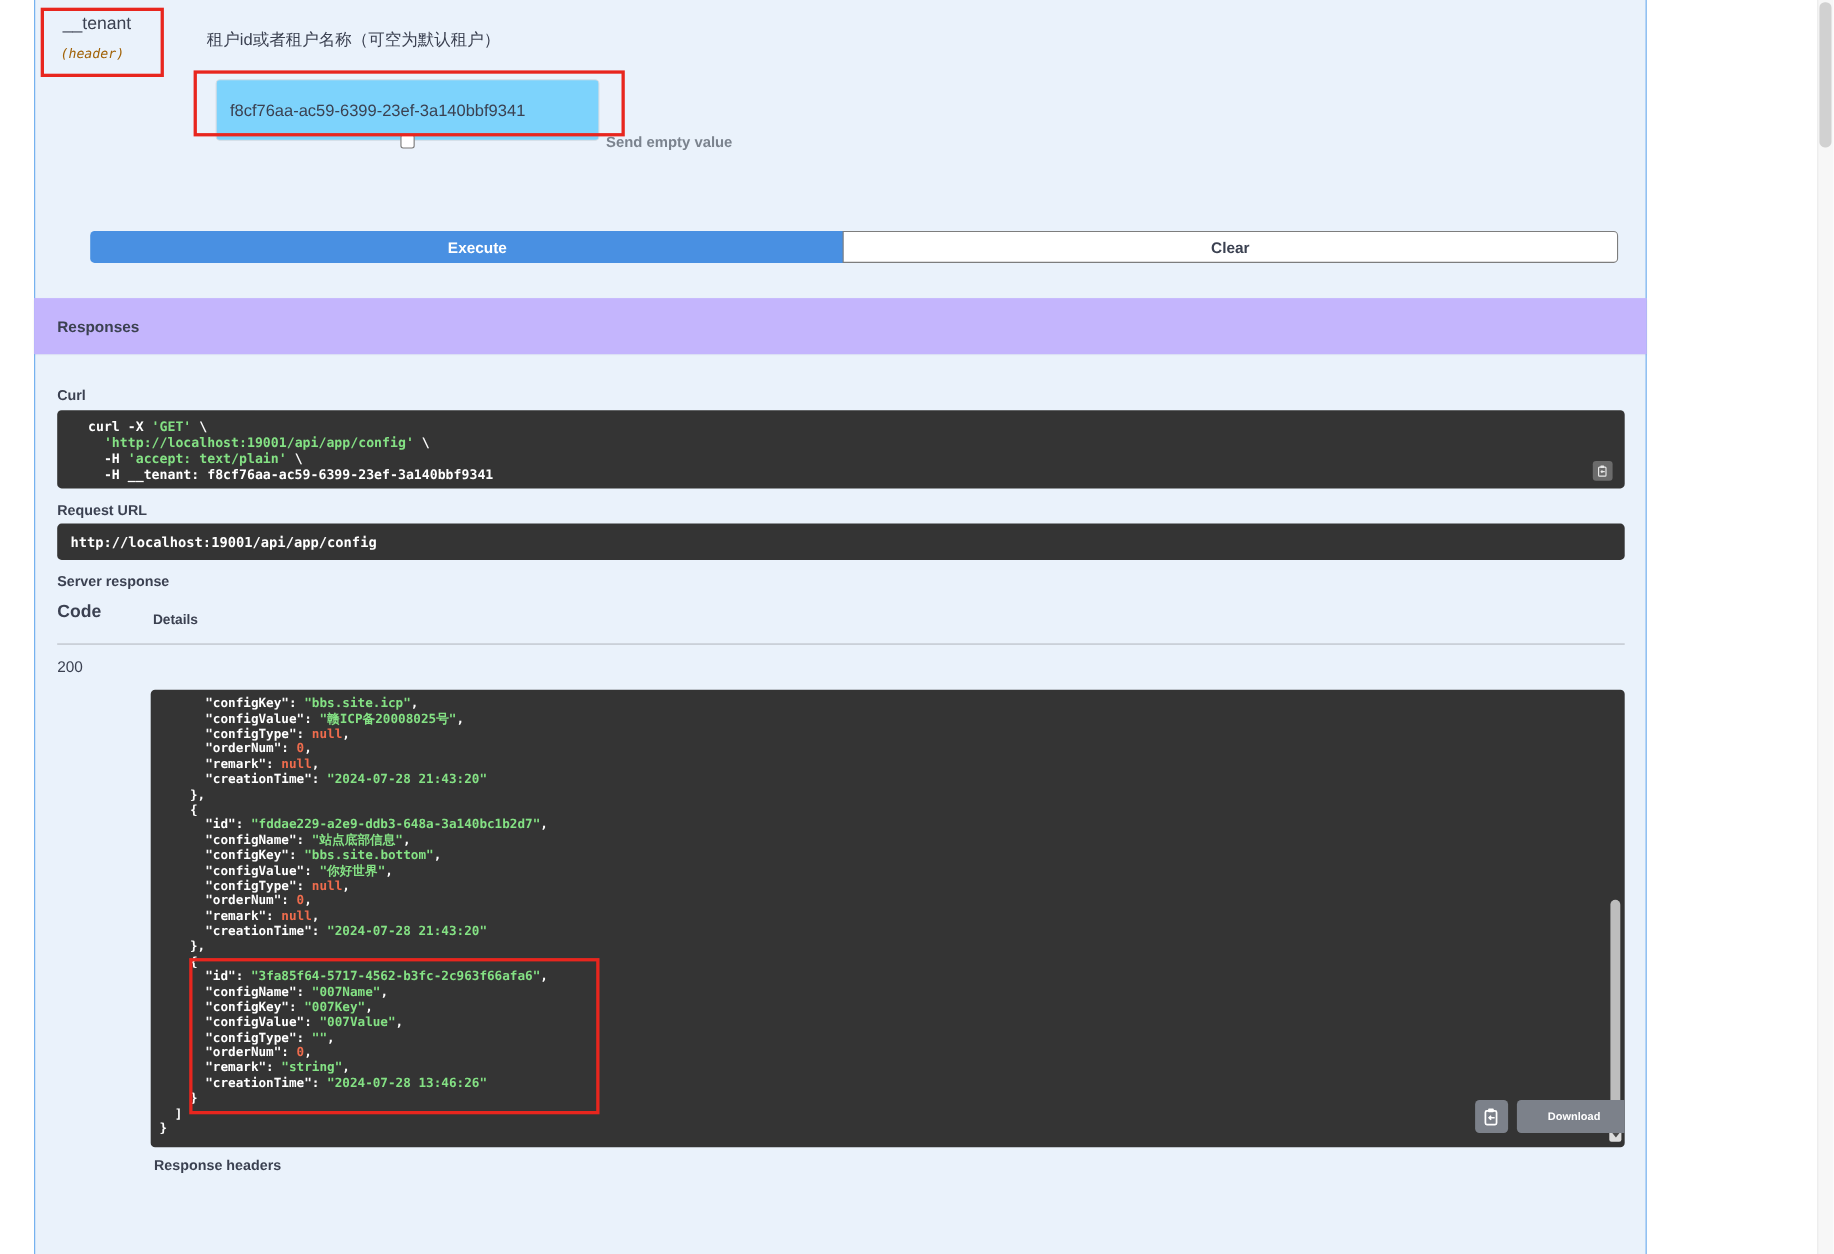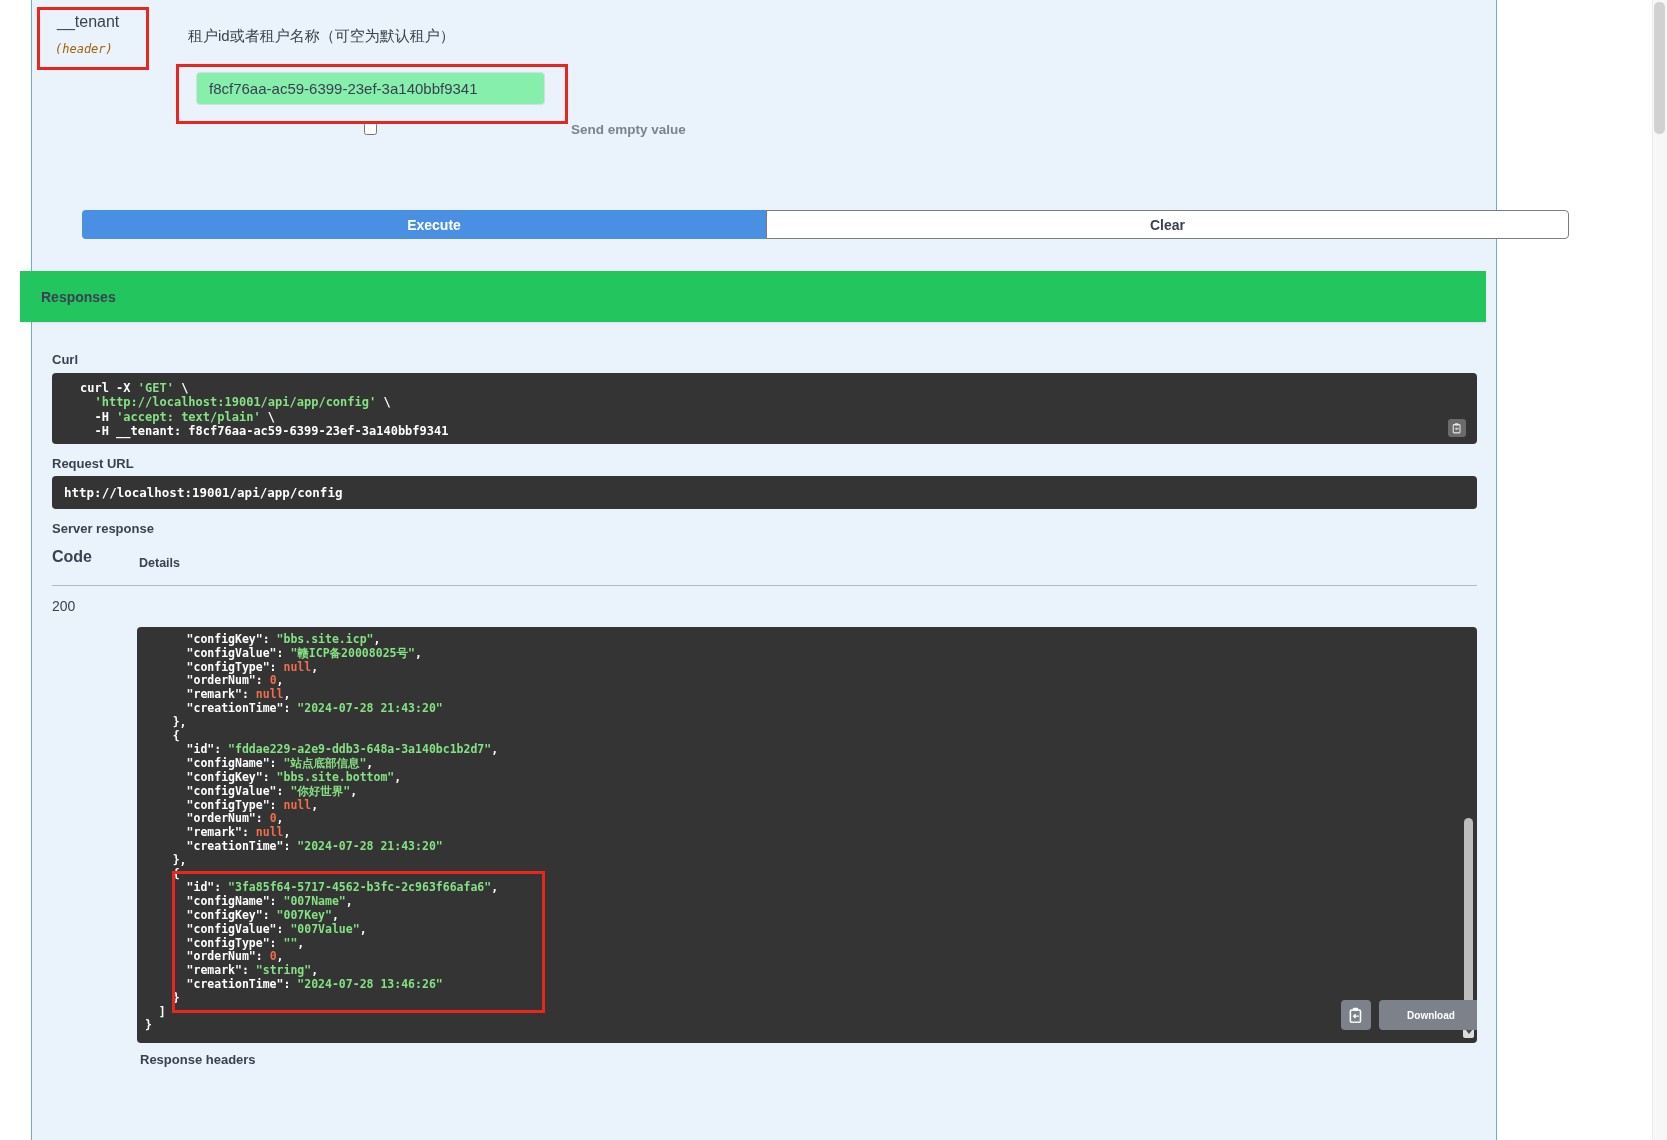--- a/index.html
+++ b/index.html
@@ -14,37 +14,37 @@
   
   .anno { position:absolute; border:3px solid var(--annotation-red); background:transparent; z-index:30; pointer-events:none; }
   .anno-param   { left:37px;  top:7px;   width:112px; height:63px;  }
   .anno-input   { left:176px; top:64px;  width:392px; height:60px;  }
   .anno-json    { left:35px;  top:244px; width:373px; height:142px; }
 
   
   .param-name { position:absolute; left:57px; top:13px; font-size:16px; color:#3b4151; }
   .param-in   { position:absolute; left:55px; top:42px; font-family:"DejaVu Sans Mono", monospace; font-style:italic; font-size:12px; color:#a16207; }
   .param-desc { position:absolute; left:188px; top:27px; font-size:15px; color:#3b4151; }
-  .param-input { position:absolute; left:196px; top:72px; width:349px; height:33px; background:#86efac;
+  .param-input { position:absolute; left:196px; top:72px; width:349px; height:56px; background:#7dd3fc;
     border:1px solid #d8dde3; border-radius:4px; padding:0 12px; font-size:15px; color:#3b4151;
     font-family:"Liberation Sans", sans-serif; outline:none; }
   .send-empty-checkbox { position:absolute; left:364px; top:122px; width:13px; height:13px; accent-color:#fff; }
-  .send-empty-label { position:absolute; left:551px; top:122px; font-size:13.5px; font-weight:bold; color:#7b838e;margin-left:20px; }
+  .send-empty-label { position:absolute; left:551px; top:122px; font-size:13.5px; font-weight:bold; color:#7b838e; }
 
   
   .btn-execute { position:absolute; left:62px; top:210px; width:704px; height:29px;
     background:var(--accent-blue); color:#fff; font-weight:bold; font-size:14px;
     border:none; border-radius:4px 0 0 4px; cursor:pointer; font-family:"Liberation Sans", sans-serif;margin-left:20px; }
-  .btn-clear { position:absolute; left:766px; top:210px; width:803px; height:29px;
+  .btn-clear { position:absolute; left:766px; top:210px; width:705px; height:29px;
     background:#ffffff; color:#3b4151; font-weight:bold; font-size:14px;
     border:1px solid #7d7d7d; border-radius:0 4px 4px 0; cursor:pointer; font-family:"Liberation Sans", sans-serif; }
 
   
-  .responses-band { position:absolute; left:20px; top:271px; width:1466px; height:51px;
-    background:#22c55e; box-shadow:0 1px 2px rgba(0,0,0,0.08); }
+  .responses-band { position:absolute; left:31px; top:271px; width:1466px; height:51px;
+    background:#c4b5fd; box-shadow:0 1px 2px rgba(0,0,0,0.08); }
   .responses-title { position:absolute; left:21px; top:18px; font-size:14px; font-weight:bold; color:#3b4151; }
 
   
   .lbl { position:absolute; font-size:13px; font-weight:bold; color:#3b4151; }
   .lbl-curl            { left:52px;  top:352px; }
   .lbl-request-url     { left:52px;  top:456px; }
   .lbl-server-response { left:52px;  top:521px; }
   .lbl-details         { left:139px; top:556px; font-size:12.5px; }
   .lbl-response-body   { left:139px; top:607px; font-size:12.5px;margin-top:21px; }
   .lbl-response-headers{ left:140px; top:1052px; }

